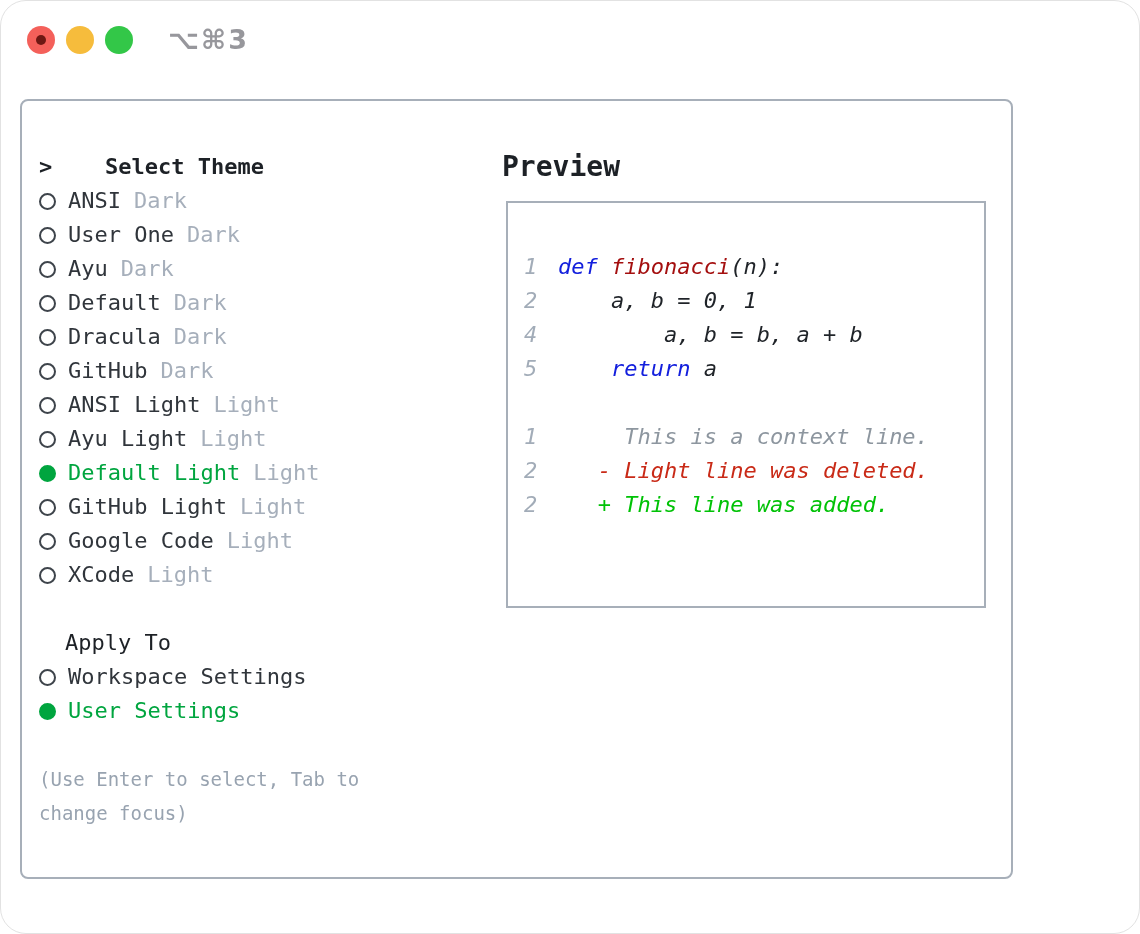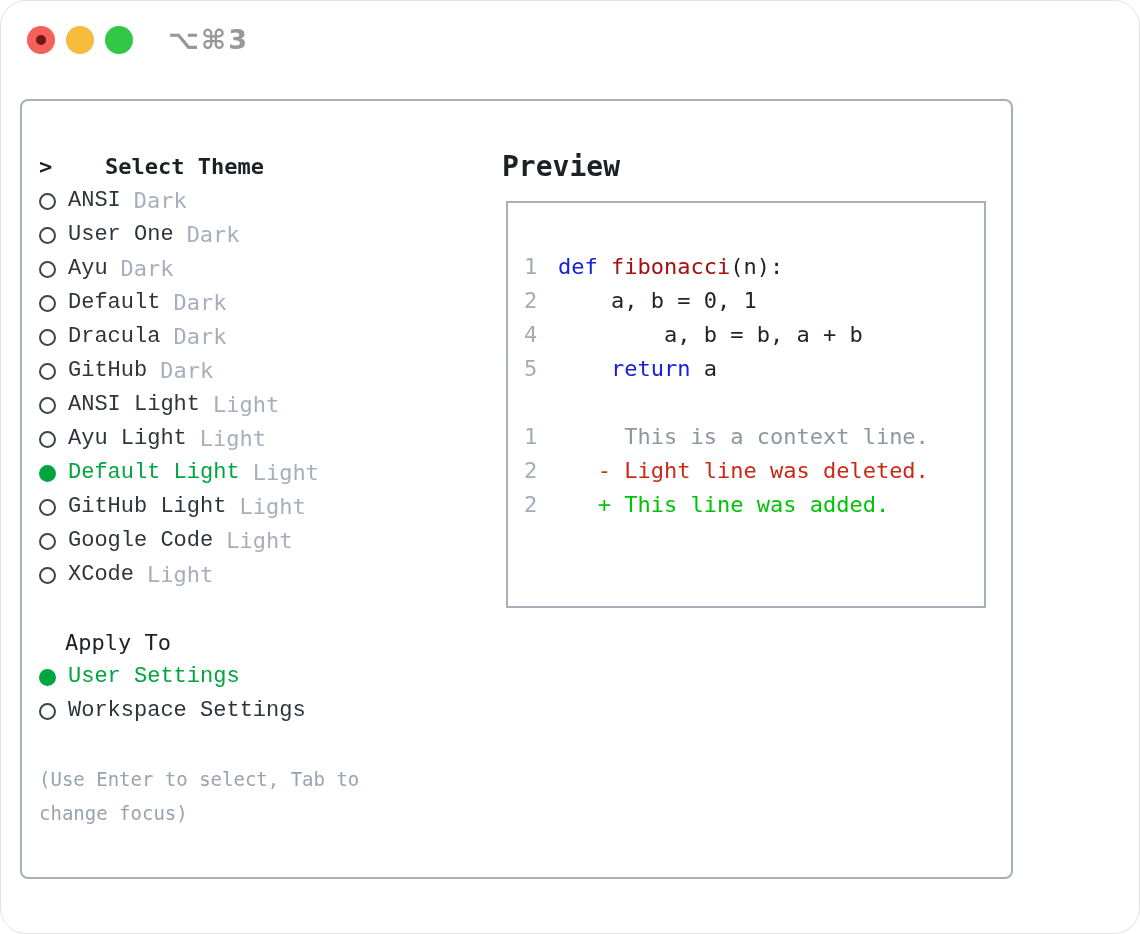--- a/index.html
+++ b/index.html
@@ -27,32 +27,32 @@
   }
   .left-col{position:absolute;left:17px;top:49px;}
   .row{display:flex;align-items:center;height:34px;font-size:22px;line-height:34px;white-space:pre;}
   .row .prefix{display:inline-block;width:26px;color:#1d2126;font-weight:bold;}
   .hdr{color:#1d2126;font-weight:bold;margin-left:40px;}
   .radio{
     display:inline-block;width:13px;height:13px;border:2.5px solid #3e444b;border-radius:50%;
     margin-right:12px;box-sizing:content-box;flex:0 0 auto;
   }
   .radio.sel{border-color:#00a53f;background:#00a53f;}
-  .tname{color:#30353b;font-family:Liberation Mono, monospace;}
+  .tname{color:#30353b;}
   .tname.sel{color:#00a53f;}
   .tvariant{color:#a6afbb;margin-left:13px;}
   .apply-hdr{color:#1d2126;margin-left:26px;}
   .spacer{height:34px;}
   .hint{color:#98a3b0;font-size:19px;line-height:34px;height:34px;white-space:pre;}
   
   .preview-title{position:absolute;left:480px;top:49px;height:34px;line-height:34px;font-size:28px;font-weight:bold;color:#1d2126;}
   .preview-box{
     position:absolute;left:484px;top:100px;width:480px;height:407px;
     border:2px solid #a7afb9;box-sizing:border-box;background:#fff;
-    padding:47px 0 0 16px;overflow:hidden;
+    padding:47px 0 0 16px;overflow:hidden;font-style:italic;
   }
   .pline{height:34px;line-height:34px;font-size:22px;white-space:pre;}
   .lnum{display:inline-block;width:34px;color:#a2acb8;}
   .seg-plain{color:#1f2328;}
   .seg-keyword{color:#1420dd;}
   .seg-function{color:#a40f0f;}
   .seg-context{color:#8d969f;}
   .seg-deleted{color:#c92a17;}
   .seg-added{color:#00c206;}
 </style>
@@ -91,22 +91,22 @@
           <div class="row"><span class="radio"></span><span class="tname">Google Code</span><span class="tvariant">Light</span></div>
           <div class="row"><span class="radio"></span><span class="tname">XCode</span><span class="tvariant">Light</span></div>
         </div>
 
       <div class="spacer"></div>
       <div class="row">
         <span class="apply-hdr">Apply To</span>
       </div>
 
       <div id="apply-list">
+          <div class="row"><span class="radio"></span><span class="tname">Workspace Settings</span></div>
           <div class="row"><span class="radio sel"></span><span class="tname sel">User Settings</span></div>
-          <div class="row"><span class="radio"></span><span class="tname">Workspace Settings</span></div>
         </div>
 
       <div class="spacer"></div>
       <div class="hint">(Use Enter to select, Tab to</div>
       <div class="hint">change focus)</div>
     </div>
 
     <div class="preview-title">Preview</div>
 
     <div class="preview-box" id="preview-box">

